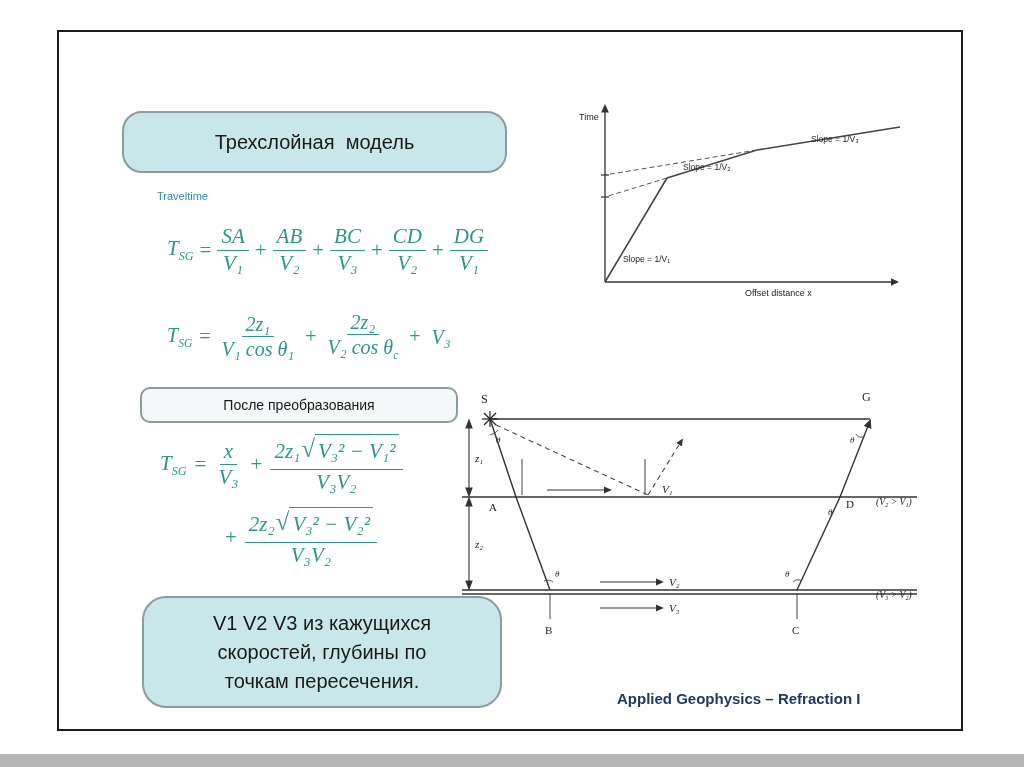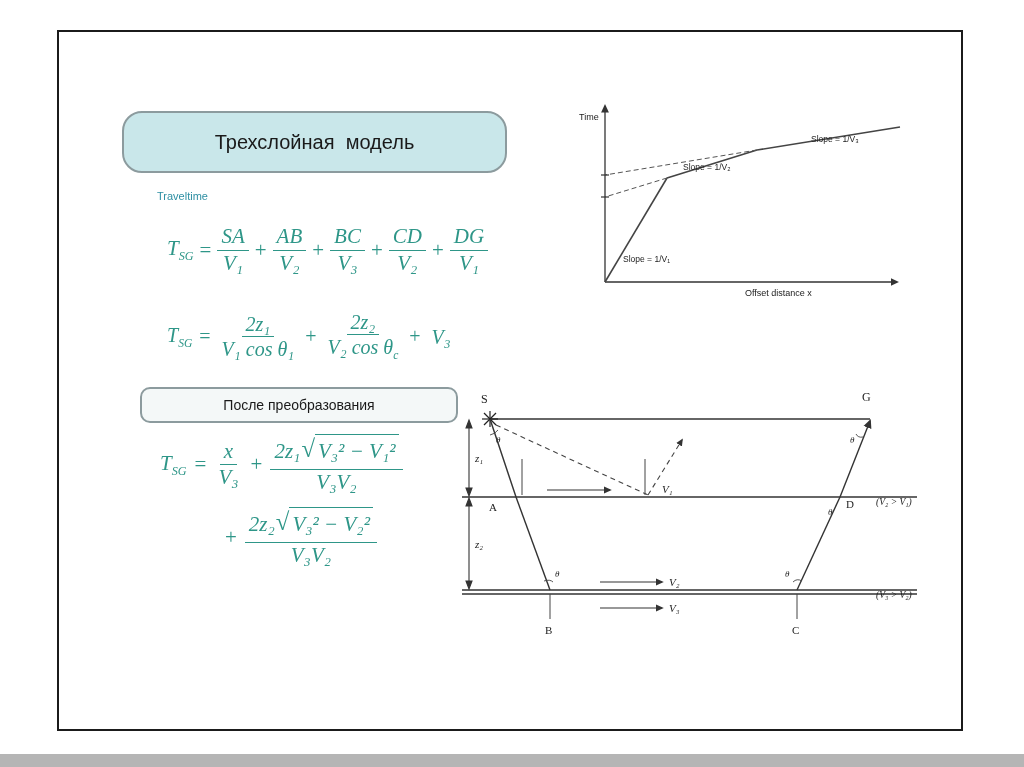--- a/index.html
+++ b/index.html
@@ -145,20 +145,25 @@
               <span class="sqrt">
                 <span class="rad">√</span>
                 <span class="radicand">V₃² − V₂²</span>
               </span>
             </span>
           <span class="den">V₃V₂</span>
         </span>
       </div>
     </div>
 
+    <div class="rounded-box note-box">
+      <span>V1 V2 V3 из кажущихся</span>
+      <span>скоростей, глубины по</span>
+      <span>точкам пересечения.</span>
+    </div>
 
     <svg class="graph-svg" width="350" height="212" viewBox="0 0 350 212">
       <defs>
         <marker id="garr" markerWidth="8" markerHeight="8" refX="5" refY="3.5" orient="auto">
           <path d="M0,0.5 L6.5,3.5 L0,6.5 Z" fill="#333"></path>
         </marker>
       </defs>
       <g stroke="#333" stroke-width="1.3" fill="none">
         <line x1="38" y1="192" x2="38" y2="16" marker-end="url(#garr)"></line>
         <line x1="38" y1="192" x2="330" y2="192" marker-end="url(#garr)"></line>
@@ -253,16 +258,17 @@
         <text class="ser it" x="424" y="120" font-size="9.5">(V₂ &gt; V₁)</text>
         <text class="ser it" x="424" y="213" font-size="9.5">(V₃ &gt; V₂)</text>
         <text class="ser it" x="44" y="58" font-size="9">θ</text>
         <text class="ser it" x="398" y="58" font-size="9">θ</text>
         <text class="ser it" x="103" y="192" font-size="9">θ</text>
         <text class="ser it" x="333" y="192" font-size="9">θ</text>
         <text class="ser it" x="376" y="130" font-size="9">θ</text>
       </g>
     </svg>
 
+    <div class="footer">Applied Geophysics – Refraction I</div>
   </div>
 
   <div class="bottom-bar"></div>
 </div>
 
 </body></html>

